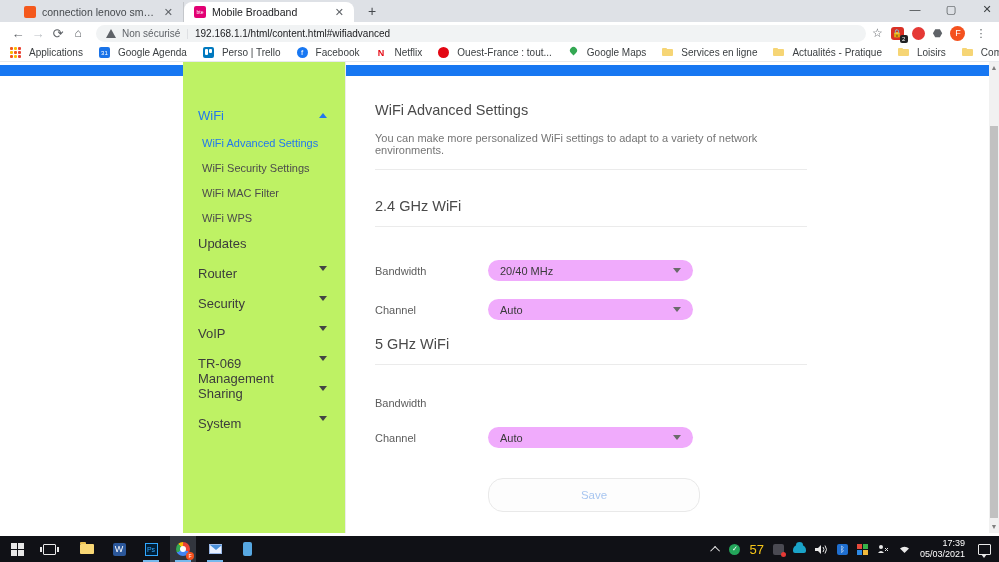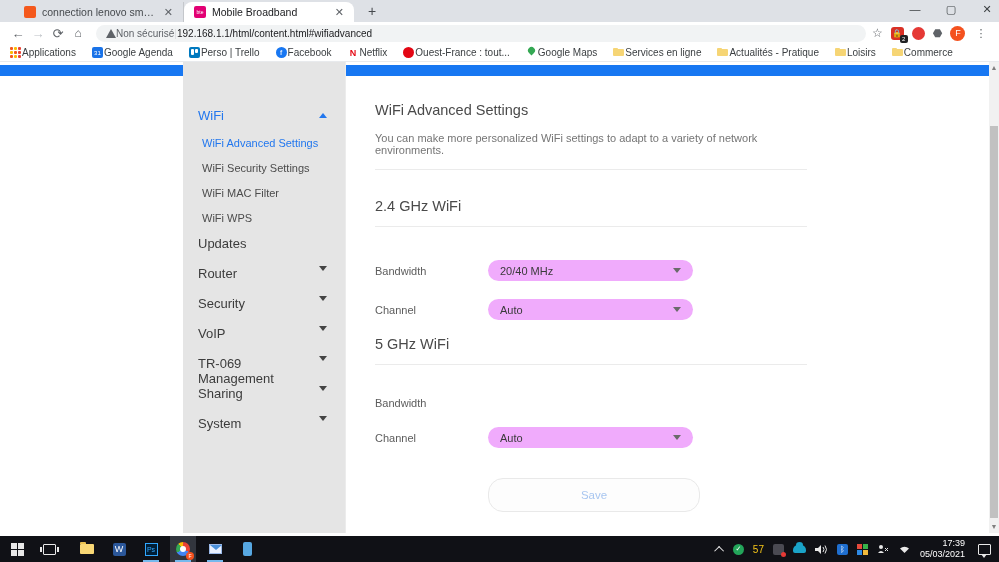--- a/index.html
+++ b/index.html
@@ -17,37 +17,37 @@
   .tab-close { font-size:11px; color:#5f6368; padding:0 2px; }
   .newtab-btn { font-size:14px; color:#45494d; margin-left:8px; padding:0 6px 3px 6px; }
   .wincontrols { position:absolute; right:6px; top:0; display:flex; gap:24px; font-size:11px; color:#3c4043; padding-top:3px; }
   .wincontrols span { width:12px; text-align:center; }
 
   
   .toolbar { position:absolute; left:0; top:22px; width:999px; height:22px; background:#fff; display:flex; align-items:center; }
   .navbtn { color:#5f6368; font-size:13px; width:20px; text-align:center; }
   .navbtn.disabled { color:#bdc1c6; }
   .toolbar .home { font-size:12px; }
-  .omnibox { display:flex; align-items:center; background:#f1f3f4; border-radius:9px; height:17px; width:770px; margin-left:8px; padding:0 10px; font-size:10px; }
+  .omnibox { display:flex; align-items:center; gap:6px; background:#f1f3f4; border-radius:9px; height:17px; width:770px; margin-left:8px; padding:0 10px; font-size:10px; }
   .warn-tri { width:0; height:0; border-left:5px solid transparent; border-right:5px solid transparent; border-bottom:9px solid #5f6368; position:relative; }
   .sec-label { color:#5f6368; }
   .omni-div { color:#dadce0; }
   .url-text { color:#202124; }
   .star { color:#5f6368; font-size:12px; margin-left:6px; }
   .ext-area { display:flex; align-items:center; gap:8px; margin-left:8px; }
   .ext-lock { width:13px; height:13px; background:#d93025; border-radius:3px; position:relative; display:flex; align-items:center; justify-content:center; color:#fff; font-size:8px; }
   .ext-lock .badge { position:absolute; right:-4px; bottom:-3px; background:#202124; color:#fff; font-size:6px; width:8px; height:8px; border-radius:2px; display:flex; align-items:center; justify-content:center; }
   .ext-abp { width:13px; height:13px; background:#e53935; border-radius:50%; color:#fff; font-size:6px; display:flex; align-items:center; justify-content:center; }
   .ext-puzzle { color:#5f6368; font-size:11px; }
   .avatar { width:15px; height:15px; border-radius:50%; background:#f4511e; color:#fff; font-size:9px; display:flex; align-items:center; justify-content:center; }
   .kebab { color:#5f6368; font-size:11px; letter-spacing:0; margin-left:2px; }
 
   
   .bookmarks { position:absolute; left:0; top:44px; width:999px; height:18px; background:#fff; border-bottom:1px solid #e8eaed; display:flex; align-items:center; font-size:10px; color:#3c4043; padding-left:10px; }
-  .bm { display:flex; align-items:center; gap:1px; margin-right:16px; white-space:nowrap; }
+  .bm { display:flex; align-items:center; gap:8px; margin-right:16px; white-space:nowrap; }
   .bm-ic { width:11px; height:11px; border-radius:2px; display:flex; align-items:center; justify-content:center; font-size:6px; color:#fff; flex:0 0 11px; }
   .ic-grid { display:grid; grid-template-columns:repeat(3,3px); grid-template-rows:repeat(3,3px); gap:1px; width:11px; height:11px; }
   .ic-grid i { background:#f4581c; border-radius:1px; }
   .ic-grid i:nth-child(2n){ background:#fbbc04; }
   .ic-grid i:nth-child(3n){ background:#ea4335; }
   .ic-cal { background:#1a73e8; }
   .ic-trello { background:#0079bf; position:relative; }
   .ic-trello:before { content:""; position:absolute; left:2px; top:2px; width:3px; height:6px; background:#fff; border-radius:1px; }
   .ic-trello:after { content:""; position:absolute; right:2px; top:2px; width:3px; height:4px; background:#fff; border-radius:1px; }
   .ic-fb { background:#1877f2; border-radius:50%; font-size:8px; }
@@ -64,21 +64,21 @@
   .page-blue-bar { position:absolute; left:0; top:3px; width:989px; height:11px; background:#1777f2; }
 
   
   .scrollbar { position:absolute; right:0; top:0; width:10px; height:471px; background:#f1f1f1; }
   .sb-arrow { position:absolute; left:0; width:10px; height:12px; color:#7f7f7f; font-size:7px; text-align:center; line-height:12px; }
   .sb-up { top:0; }
   .sb-down { bottom:0; }
   .sb-thumb { position:absolute; left:1px; top:64px; width:8px; height:392px; background:#c1c1c1; }
 
   
-  .sidebar { position:absolute; left:183px; top:0; width:163px; height:471px; background:#e5e5e5; border-right:1px solid #ececec; padding-top:38px; }
+  .sidebar { position:absolute; left:183px; top:0; width:163px; height:471px; background:#bef264; border-right:1px solid #ececec; padding-top:38px; }
   .side-top { display:flex; align-items:center; justify-content:space-between; padding:0 18px 0 15px; height:30px; font-size:13px; color:#3c3c3c; }
   .side-top .lbl-blue { color:#2277ee; }
   .caret-up-blue { width:0; height:0; border-left:4px solid transparent; border-right:4px solid transparent; border-bottom:5px solid #2277ee; }
   .caret-down { width:0; height:0; border-left:4px solid transparent; border-right:4px solid transparent; border-top:5px solid #444; }
   .side-sub { padding:0 18px 0 19px; height:25px; display:flex; align-items:center; font-size:11px; color:#4c4c4c; }
   .side-sub.active { color:#2277ee; }
   .side-item { display:flex; align-items:flex-start; justify-content:space-between; padding:0 18px 0 15px; height:30px; font-size:13px; color:#3c3c3c; }
   .sgap { height:6px; }
 
   
@@ -110,21 +110,21 @@
   .ps { width:13px; height:13px; background:#001e36; border:1px solid #31a8ff; color:#31a8ff; font-size:7px; display:flex; align-items:center; justify-content:center; }
   .chrome-ic { width:14px; height:14px; border-radius:50%; background:conic-gradient(#ea4335 0 33%, #4285f4 33% 66%, #34a853 66% 88%, #fbbc05 88% 100%); position:relative; }
   .chrome-ic:before { content:""; position:absolute; left:4px; top:4px; width:6px; height:6px; border-radius:50%; background:#fff; }
   .chrome-badge { position:absolute; right:2px; bottom:2px; width:8px; height:8px; border-radius:50%; background:#f4511e; color:#fff; font-size:5px; display:flex; align-items:center; justify-content:center; }
   .mail { width:13px; height:10px; background:#e8f0fe; border:1px solid #9ab9e8; position:relative; }
   .mail:before { content:""; position:absolute; left:0; top:0; border-left:6px solid transparent; border-right:6px solid transparent; border-top:5px solid #4a90d9; }
   .phone { width:9px; height:14px; background:#57a8e2; border-radius:2px; }
   .tray { margin-left:auto; display:flex; align-items:center; gap:9px; padding-right:8px; font-size:9px; }
   .tray-chev { width:7px; height:7px; border-left:1.5px solid #e8e8e8; border-top:1.5px solid #e8e8e8; transform:rotate(45deg) translateY(2px); }
   .tr-shield { width:11px; height:11px; background:#23a55a; border-radius:50%; color:#fff; font-size:7px; display:flex; align-items:center; justify-content:center; }
-  .tr-num { color:#f5c518; font-size:10px; }
+  .tr-num { color:#f5c518; font-size:13px; }
   .tr-reddot { width:11px; height:11px; background:#4a4a52; border-radius:2px; position:relative; }
   .tr-reddot:after { content:""; position:absolute; right:-2px; bottom:-2px; width:5px; height:5px; border-radius:50%; background:#e53935; }
   .tr-cloud { width:13px; height:8px; background:#1aa3c8; border-radius:5px 5px 2px 2px; position:relative; }
   .tr-cloud:before { content:""; position:absolute; left:3px; top:-3px; width:7px; height:6px; background:#1aa3c8; border-radius:50%; }
   .tr-bt { width:11px; height:11px; background:#1f6fd0; border-radius:2px; color:#fff; font-size:8px; display:flex; align-items:center; justify-content:center; }
   .tr-pin { display:grid; grid-template-columns:5px 5px; grid-template-rows:5px 5px; gap:1px; }
   .tr-pin i:nth-child(1){background:#e64a3c;} .tr-pin i:nth-child(2){background:#37b34a;}
   .tr-pin i:nth-child(3){background:#2e8ae6;} .tr-pin i:nth-child(4){background:#f0b93c;}
   .clock { text-align:right; color:#fff; font-size:9px; line-height:11px; }
   .action-center { width:13px; height:11px; border:1px solid #e8e8e8; border-radius:1px; position:relative; margin-left:4px; }

